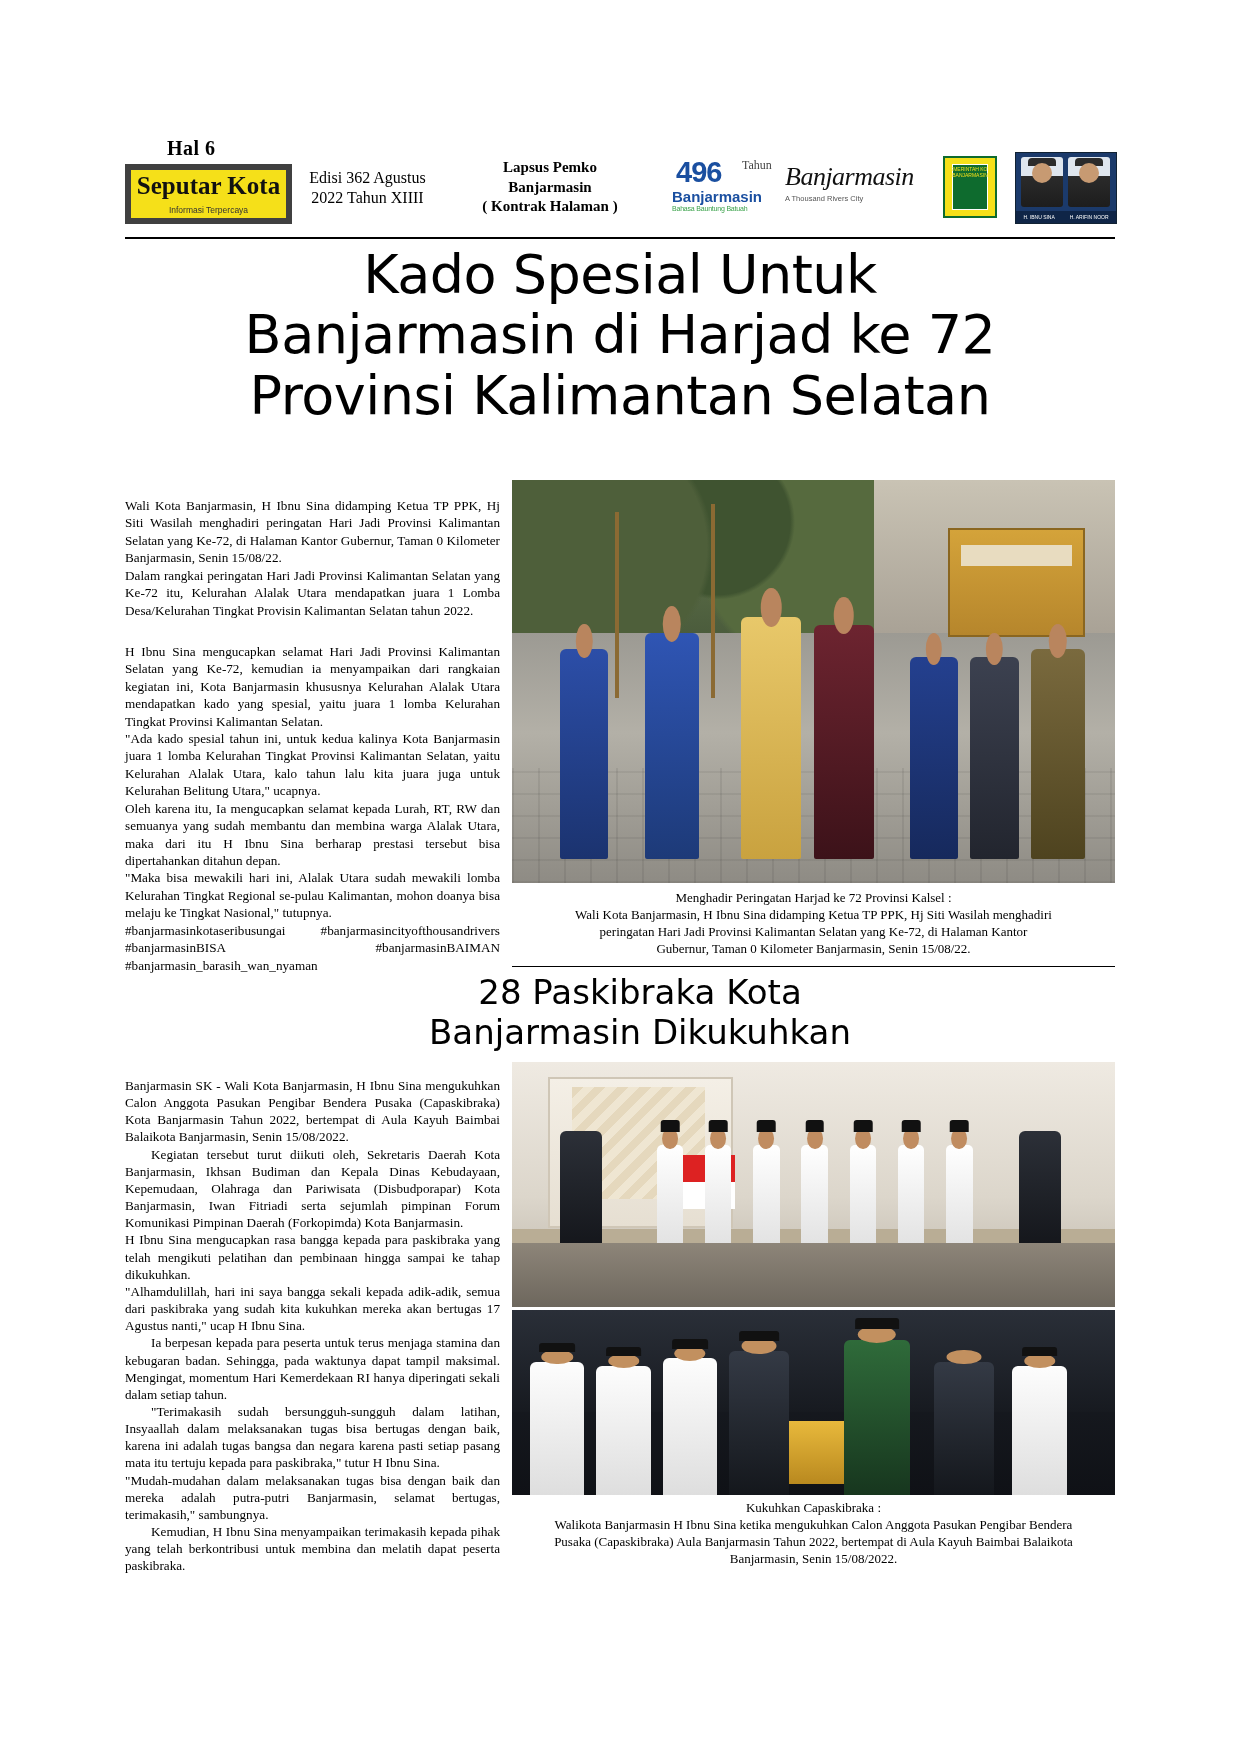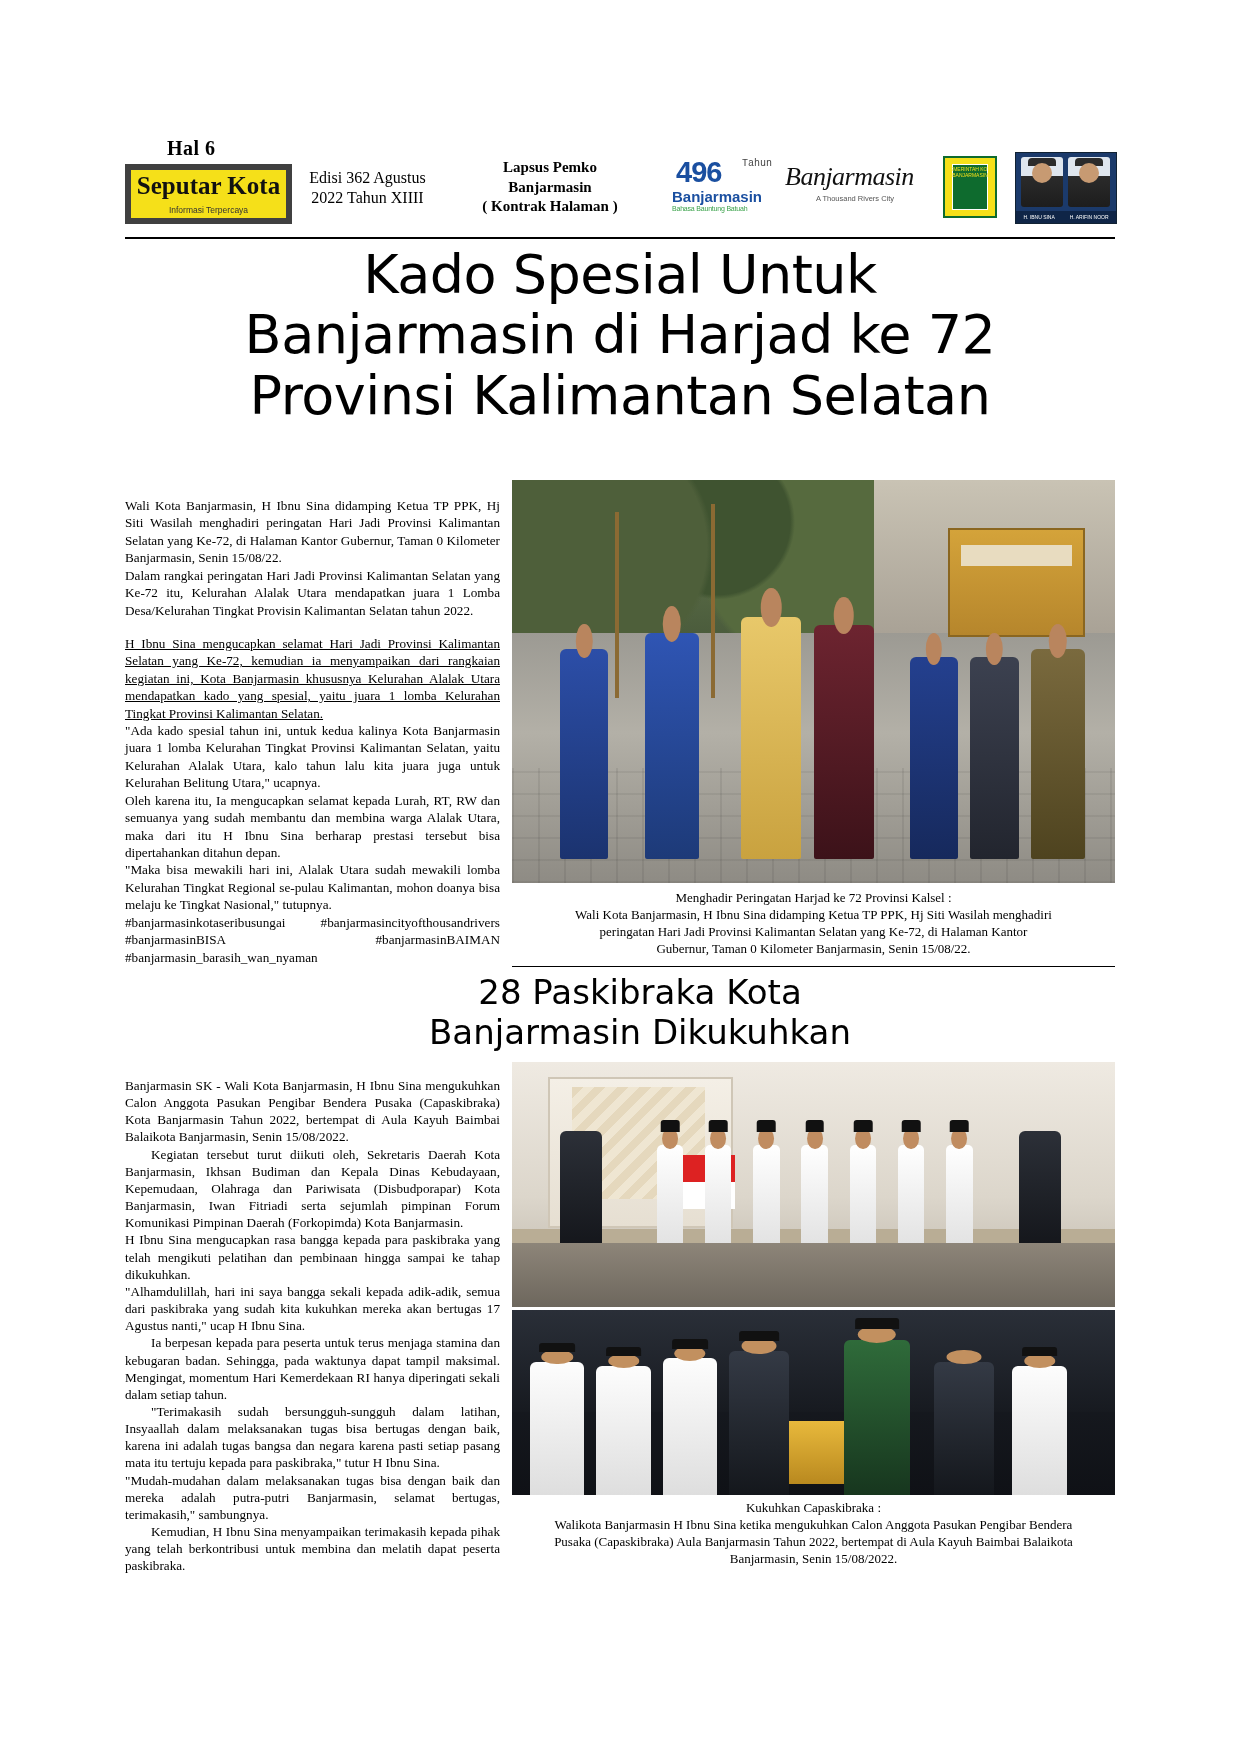--- a/index.html
+++ b/index.html
@@ -100,22 +100,22 @@
     color: #1a4fa0;
     letter-spacing: -1px;
     position: absolute;
     left: 6px;
     top: 2px;
   }
   .logo-anniv .tahun {
     position: absolute;
     left: 72px;
     top: 4px;
-    font-family: Liberation Mono, monospace;
-    font-size: 10px;
+    font-family: Liberation Serif, serif;
+    font-size: 12px;
     color: #444;
     text-align: center;
   }
   .logo-anniv .bjm {
     position: absolute;
     left: 2px;
     top: 34px;
     font-family: "Liberation Sans", sans-serif;
     font-weight: bold;
     font-size: 15px;
@@ -141,21 +141,21 @@
     font-family: "Liberation Serif", serif;
     font-style: italic;
     font-size: 26px;
     color: #111;
     letter-spacing: -0.5px;
   }
   .logo-script .slogan {
     font-family: "Liberation Sans", sans-serif;
     font-size: 7.5px;
     color: #555;
-    text-align: center;
+    text-align: left;
     margin-top: 2px;
   }
   .crest {
     position: absolute;
     left: 818px;
     top: 6px;
     width: 54px;
     height: 62px;
     background: #f5e019;
     border: 2px solid #0e6b2e;
@@ -250,21 +250,21 @@
   .col-left-1 {
     position: absolute;
     left: 125px;
     top: 497px;
     width: 375px;
     font-size: 13.2px;
     line-height: 1.32;
     text-align: justify;
   }
   .col-left-1 p { margin: 0 0 0 0; }
-  .col-left-1 p.gap { margin-top: 16px; text-decoration: underline; }
+  .col-left-1 p.gap { margin-top: 24px; }
 
   .photo1 {
     position: absolute;
     left: 512px;
     top: 480px;
     width: 603px;
     height: 403px;
     overflow: hidden;
     background: #5b6a4a;
   }

